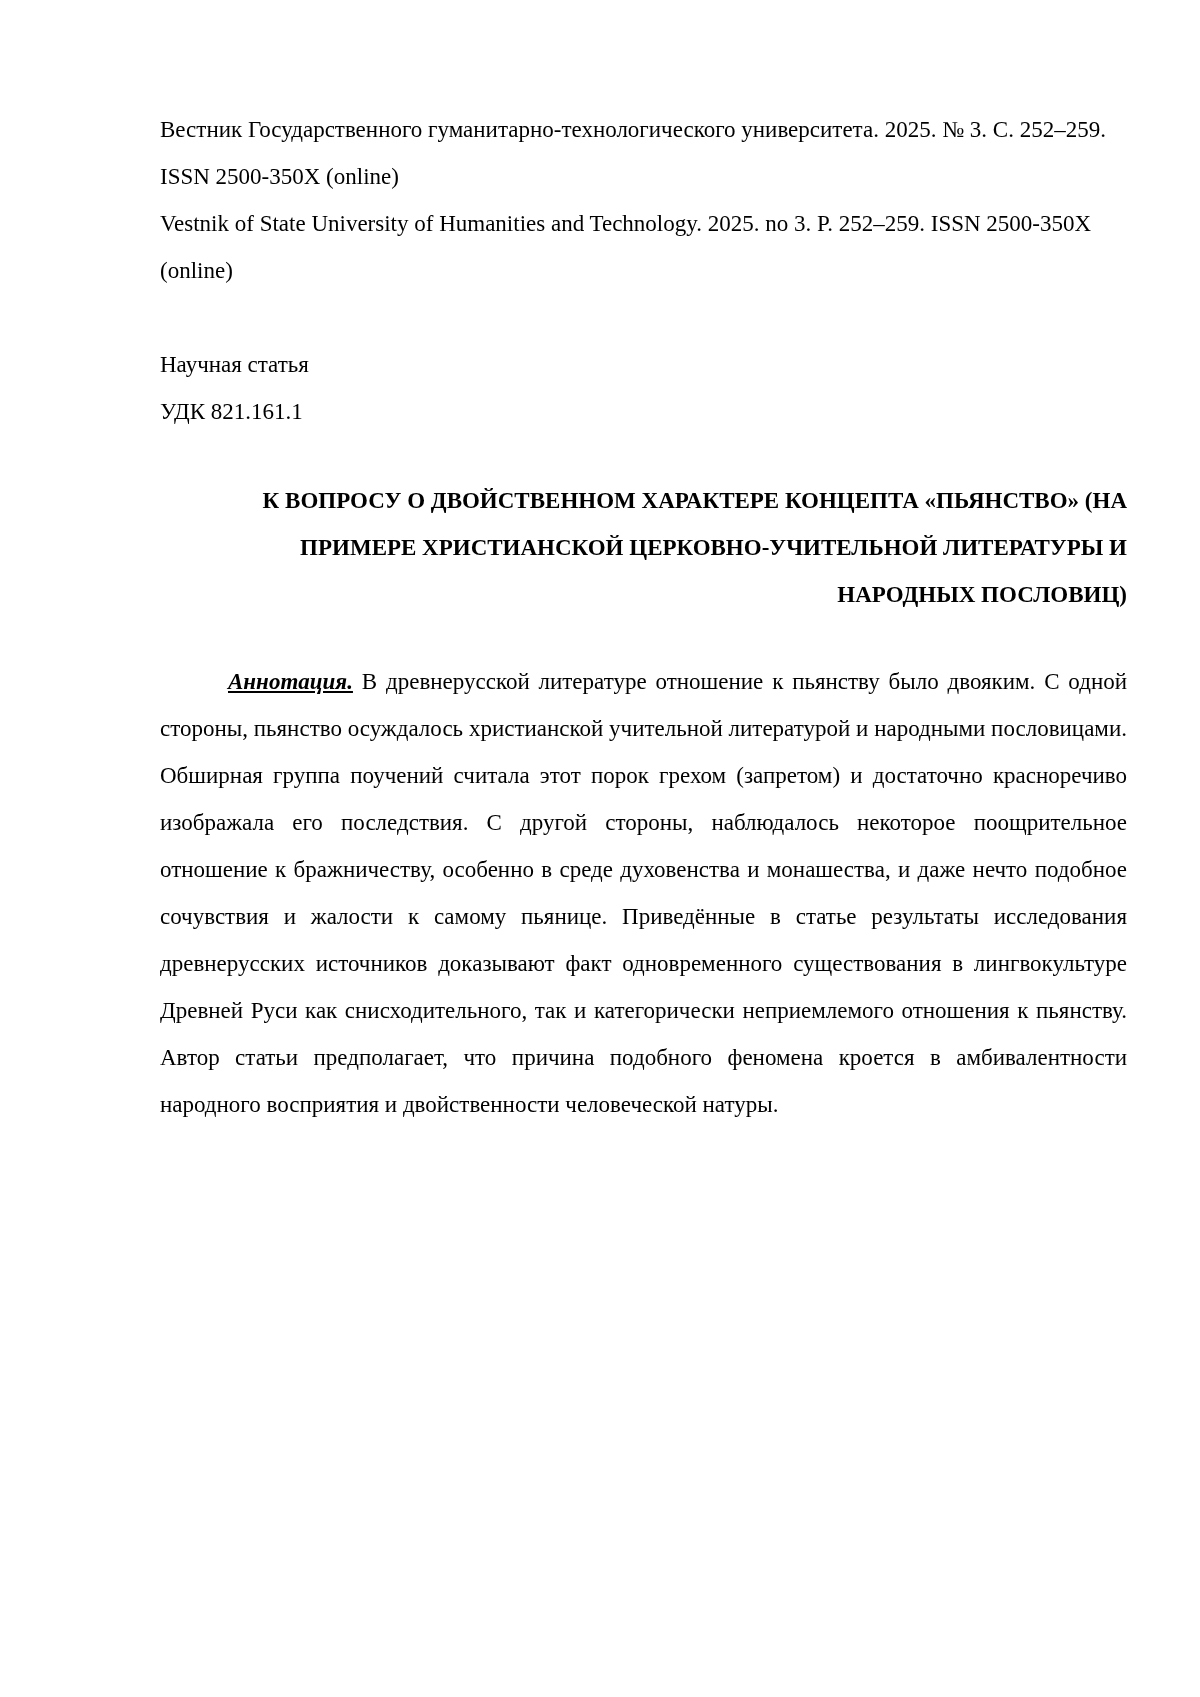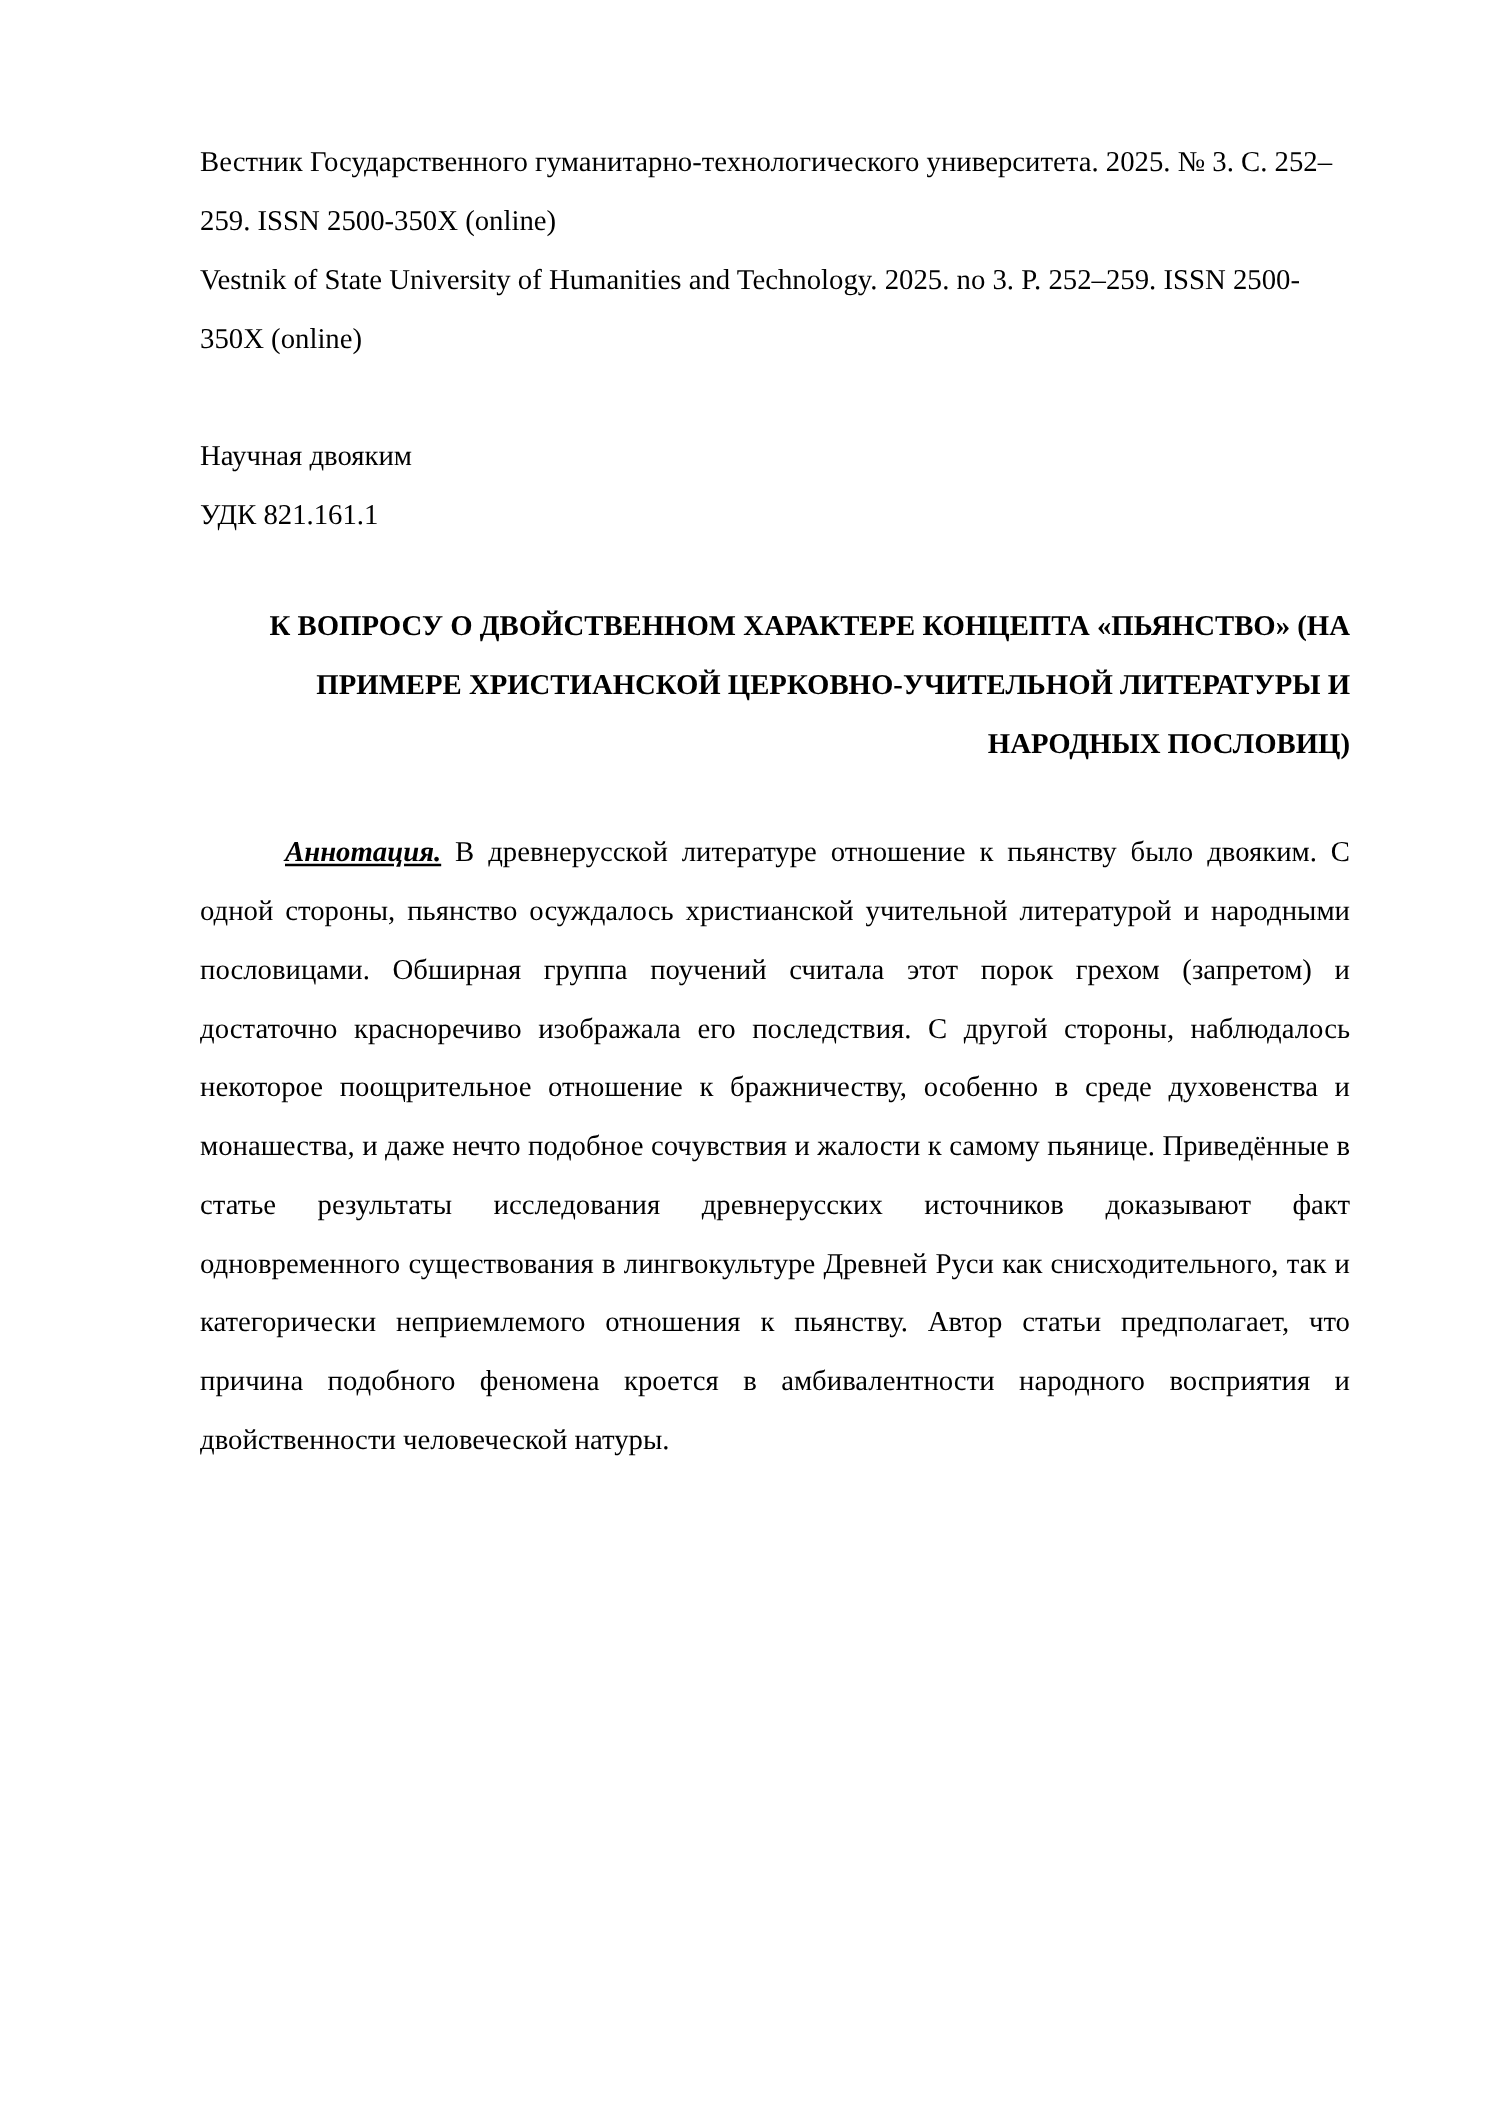--- a/index.html
+++ b/index.html
@@ -15,21 +15,21 @@
     font-family: "Liberation Serif", "DejaVu Serif", serif;
     font-size: 23px;
     line-height: 47px;
     color: #000000;
     position: relative;
   }
   .page {
     box-sizing: border-box;
     width: 1200px;
     height: 1697px;
-    padding: 106px 120px 40px 160px;
+    padding: 106px 73px 40px 160px;
     overflow: hidden;
   }
   p {
     margin: 0;
   }
   .header-block p {
     text-align: left;
   }
   .meta-block {
     margin-top: 47px;
@@ -63,21 +63,21 @@
 <body>
 
 <div class="page">
 
   <div class="header-block">
     <p>Вестник Государственного гуманитарно-технологического университета. 2025. № 3. С. 252–259. ISSN 2500-350X (online)</p>
     <p>Vestnik of State University of Humanities and Technology. 2025. no 3. P. 252–259. ISSN 2500-350X (online)</p>
   </div>
 
   <div class="meta-block">
-    <p>Научная двояким</p>
+    <p>Научная статья</p>
     <p>УДК 821.161.1</p>
   </div>
 
   <p class="article-title">К ВОПРОСУ О ДВОЙСТВЕННОМ ХАРАКТЕРЕ КОНЦЕПТА «ПЬЯНСТВО» (НА ПРИМЕРЕ ХРИСТИАНСКОЙ ЦЕРКОВНО-УЧИТЕЛЬНОЙ ЛИТЕРАТУРЫ И НАРОДНЫХ ПОСЛОВИЦ)</p>
 
   <div class="author-block">
   </div>
 
   <div class="abstract-block">
     <p><span class="indent"></span><span class="abstract-label">Аннотация.</span>

